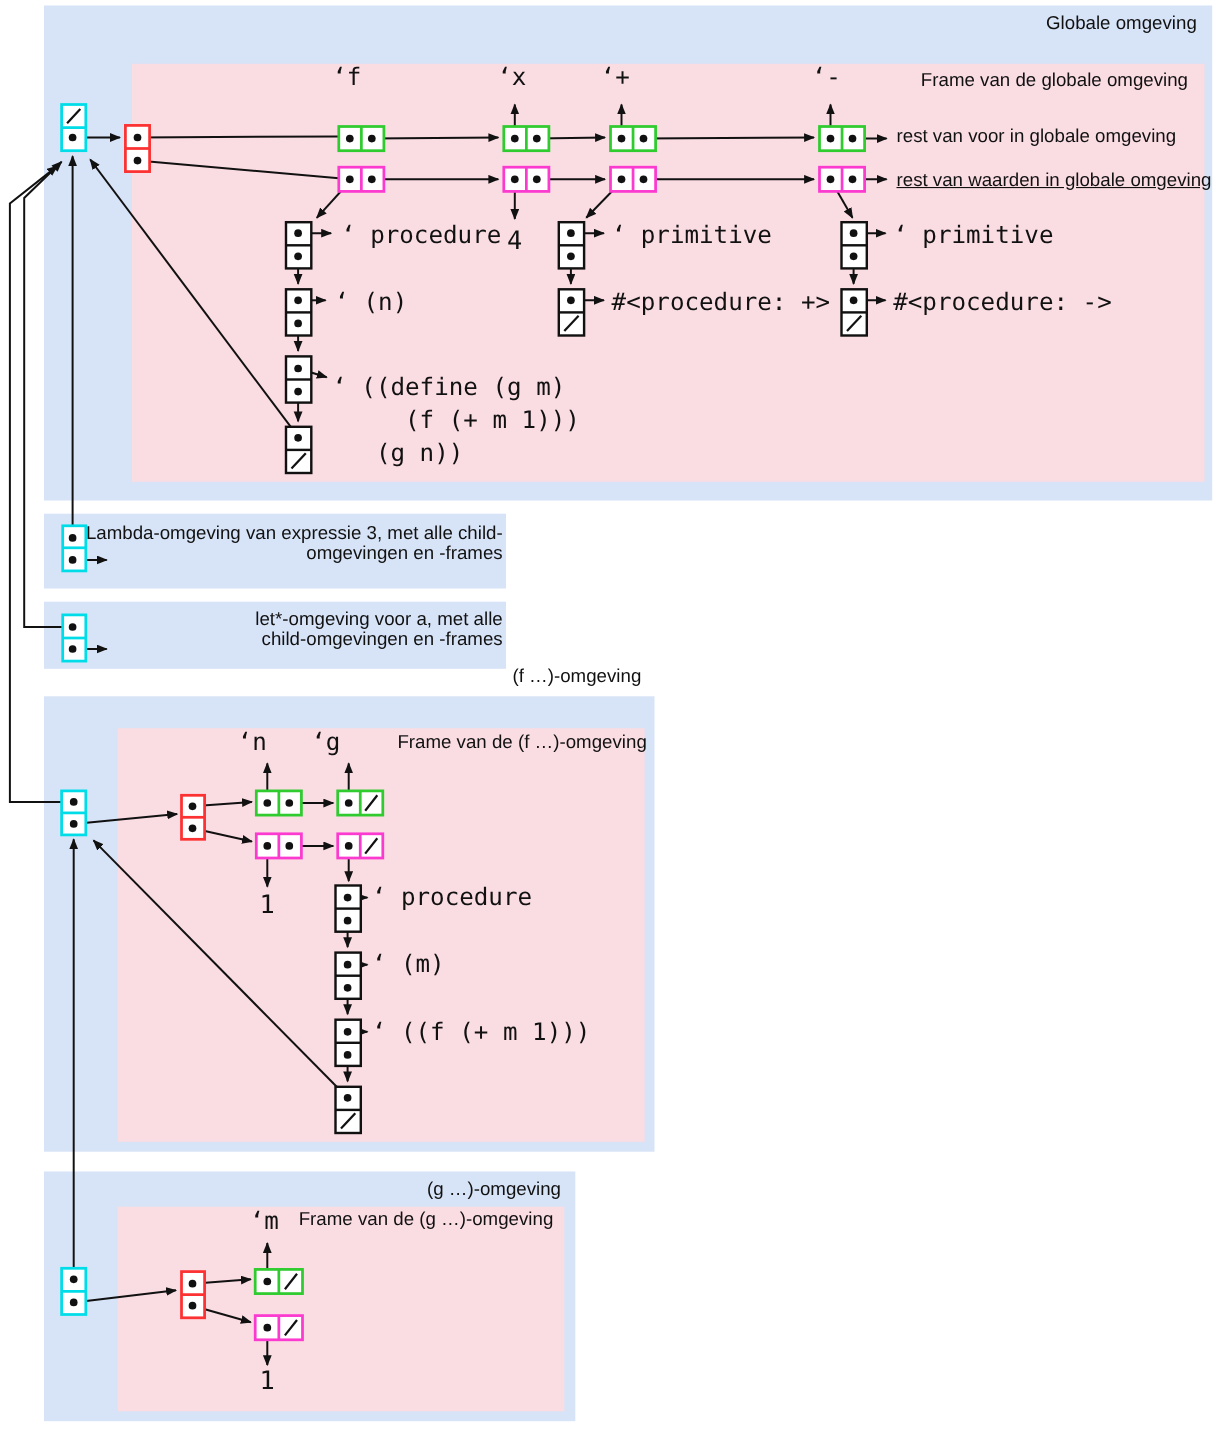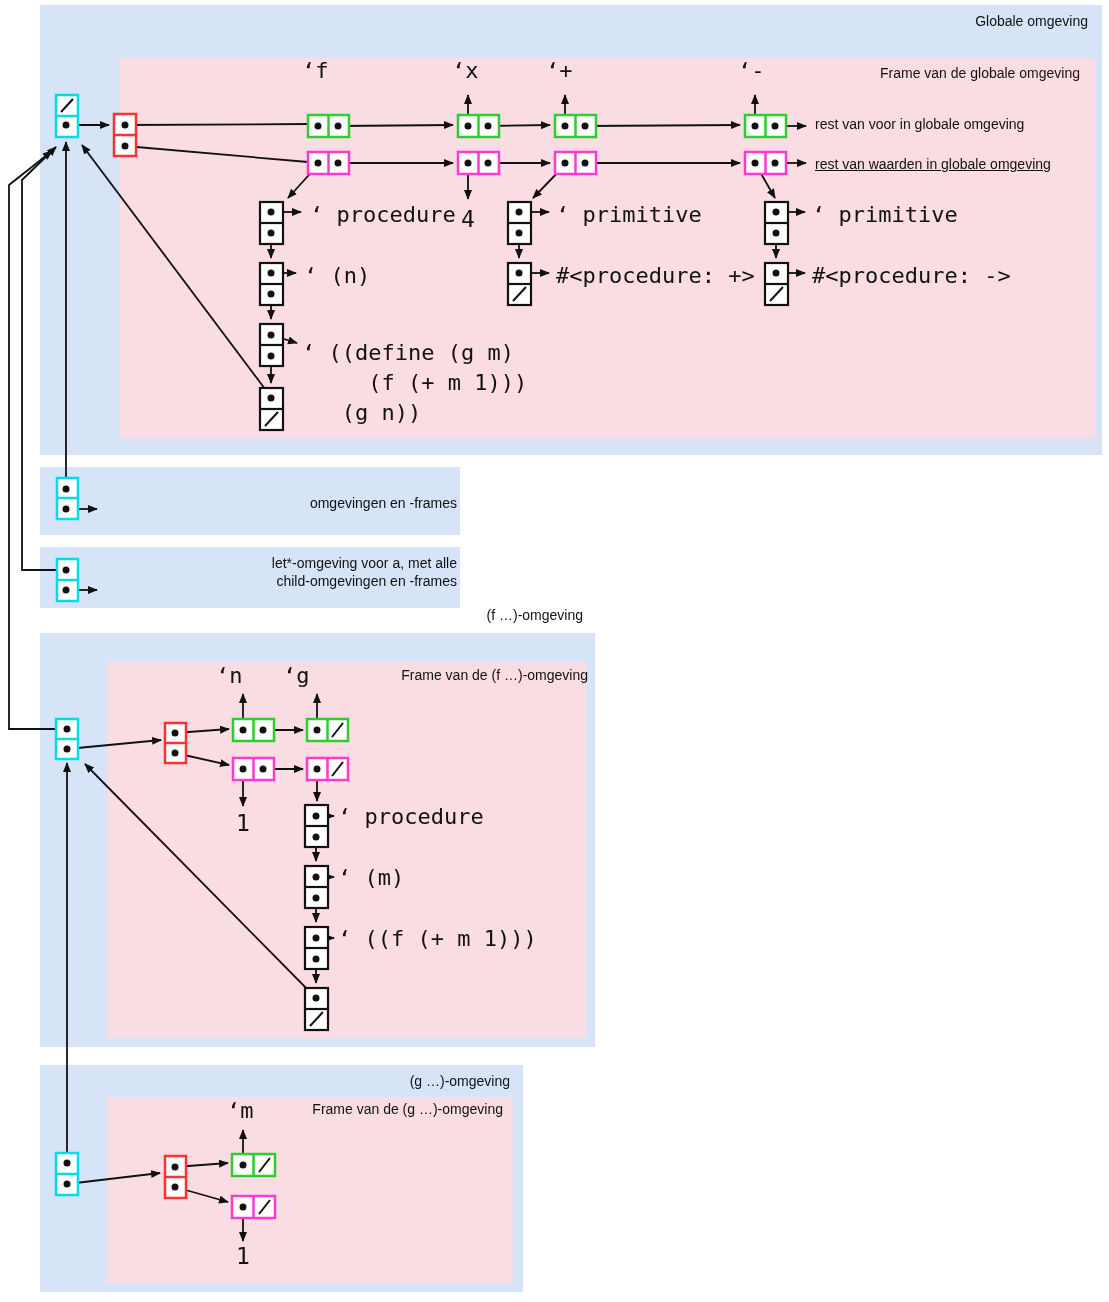--- a/index.html
+++ b/index.html
@@ -1,21 +1,21 @@
 <!DOCTYPE html>
 <html><head>
 <meta charset="utf-8">
 <style>
   html,body{margin:0;padding:0;background:#ffffff;}
   #stage{position:relative;width:1109px;height:1302px;background:#ffffff;overflow:hidden;
          font-family:"Liberation Sans",sans-serif;color:#111;}
   .rect{position:absolute;}
   .blue{background:#d7e3f7;}
   .pink{background:#fadce3;}
-  .sans{position:absolute;font-family:"Liberation Sans",sans-serif;font-size:14px;line-height:18px;color:#111;white-space:pre;}
+  .sans{position:absolute;font-family:"Liberation Sans",sans-serif;font-size:17px;line-height:18px;color:#111;white-space:pre;}
   .sans.right{text-align:right;}
   .mono{position:absolute;font-family:"DejaVu Sans Mono","Liberation Mono",monospace;font-size:22px;line-height:26px;color:#111;white-space:pre;}
   .mono.num{font-size:23px;}
   pre.mono{margin:0;line-height:30px;}
   svg{position:absolute;left:0;top:0;pointer-events:none;}
 </style>
 </head>
 <body>
 
 <div id="stage">
@@ -44,20 +44,21 @@
   <div class="mono" style="left:304px;top:263px;">‘ (n)</div>
   <pre class="mono" style="left:302px;top:338px;">‘ ((define (g m)
      (f (+ m 1)))
    (g n))</pre>
 
   <div class="mono" style="left:556px;top:202px;">‘ primitive</div>
   <div class="mono" style="left:556px;top:263px;">#&lt;procedure: +&gt;</div>
   <div class="mono" style="left:812px;top:202px;">‘ primitive</div>
   <div class="mono" style="left:812px;top:263px;">#&lt;procedure: -&gt;</div>
 
+  <div class="sans right" style="right:652px;top:476px;">Lambda-omgeving van expressie 3, met alle child-</div>
   <div class="sans right" style="right:652px;top:494px;">omgevingen en -frames</div>
   <div class="sans right" style="right:652px;top:554px;">let*-omgeving voor a, met alle</div>
   <div class="sans right" style="right:652px;top:572px;">child-omgevingen en -frames</div>
 
   <div class="sans right" style="right:526px;top:606px;">(f …)-omgeving</div>
   <div class="sans right" style="right:521px;top:666px;">Frame van de (f …)-omgeving</div>
   <div class="mono" style="left:216px;top:663px;">‘n</div>
   <div class="mono" style="left:283px;top:663px;">‘g</div>
   <div class="mono num" style="left:236px;top:810px;">1</div>
   <div class="mono" style="left:338px;top:804px;">‘ procedure</div>

